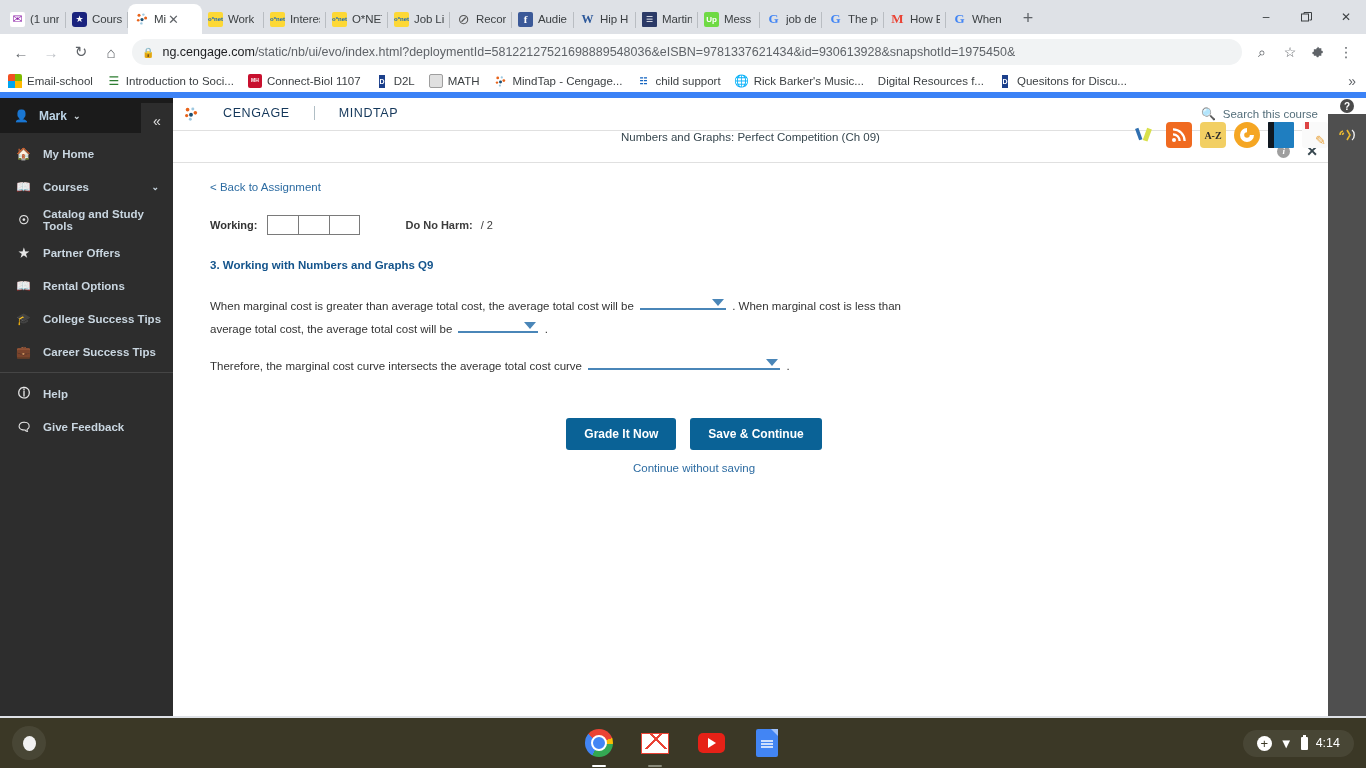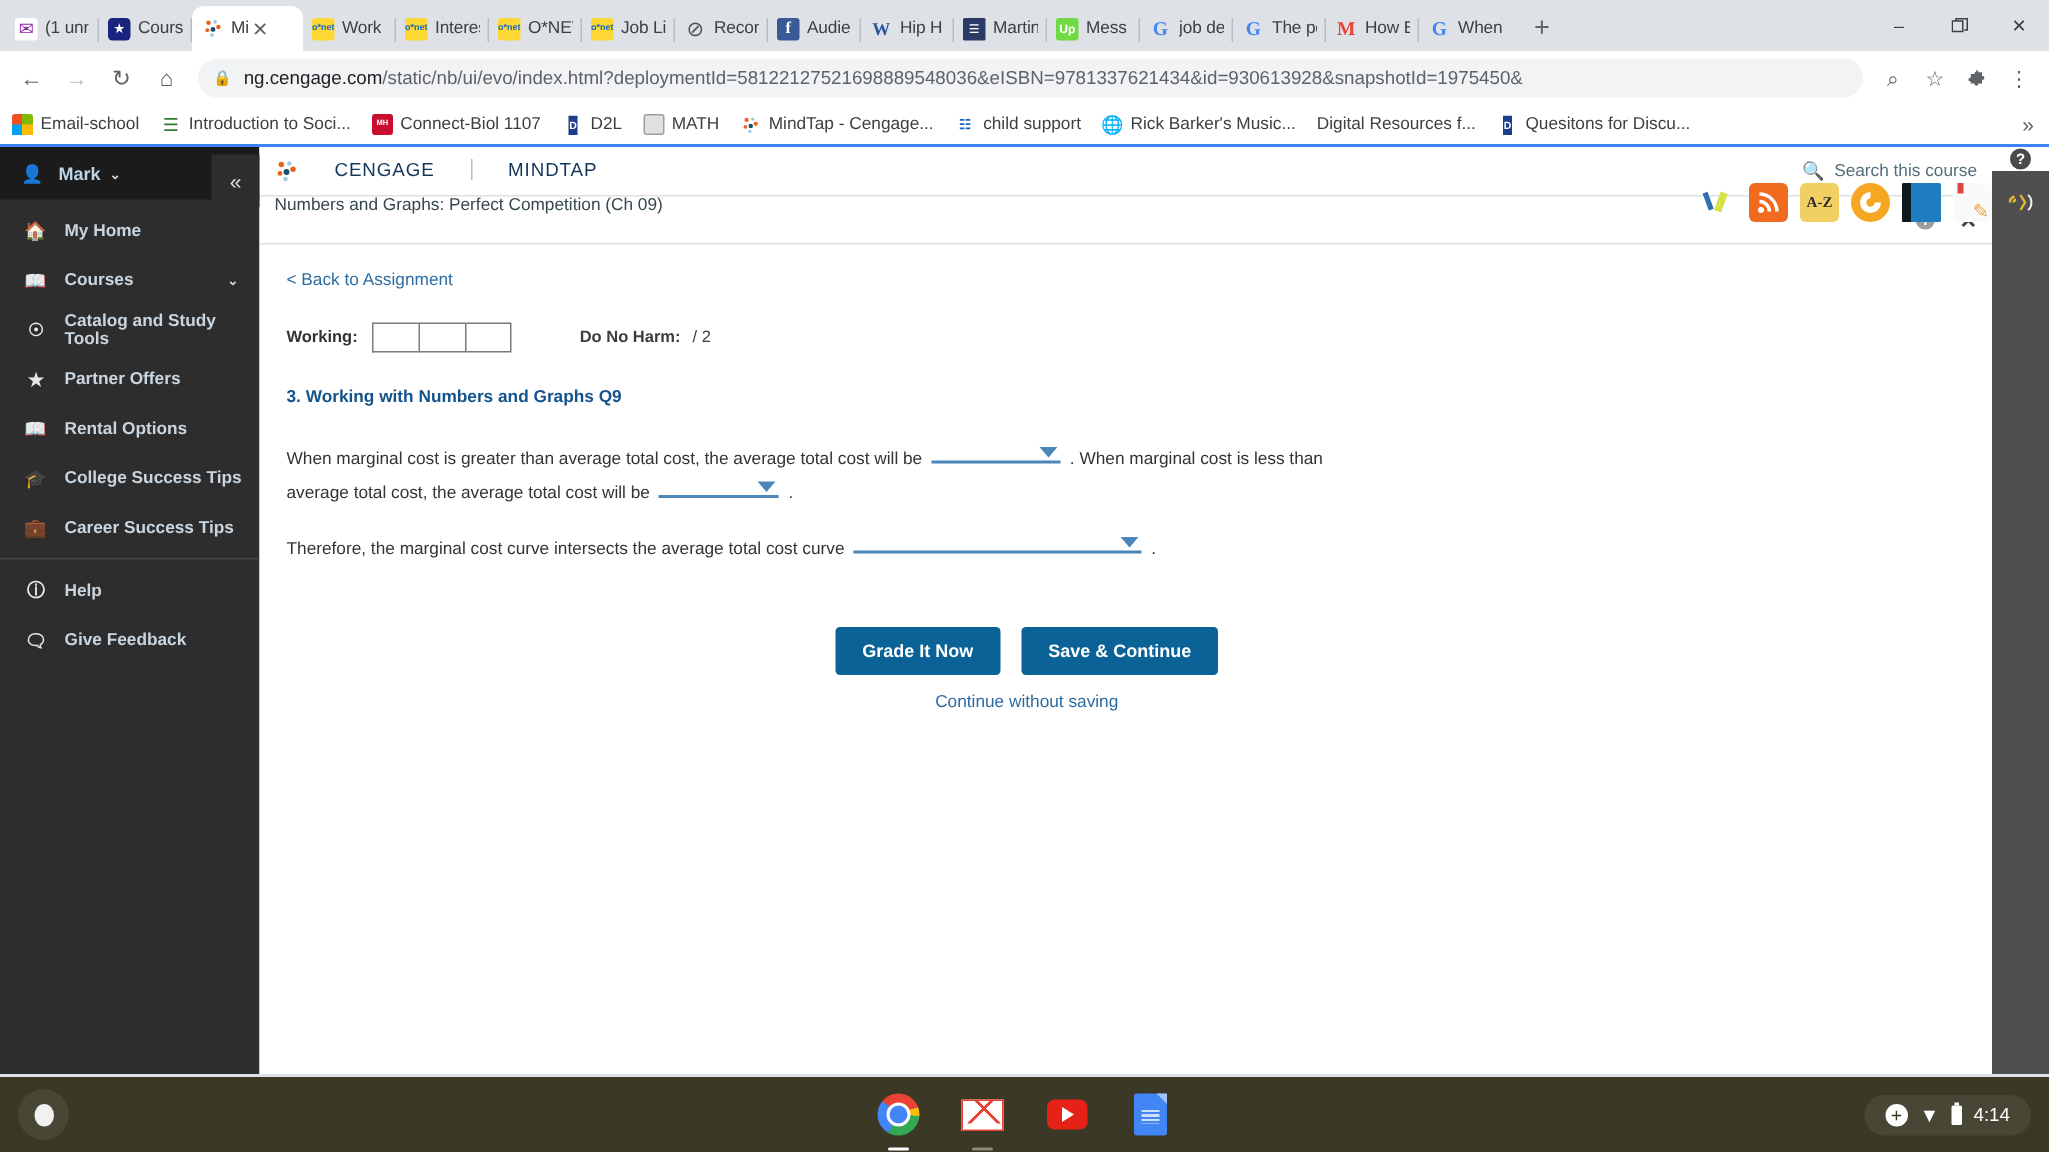--- a/index.html
+++ b/index.html
@@ -83,21 +83,21 @@
   .url-host { color: #202124; }
   .url-path { color: #5f6368; white-space: nowrap; overflow: hidden; }
   .tb-icon {
     width: 28px; height: 28px; display: flex; align-items: center; justify-content: center;
     color: #5f6368; font-size: 14px; flex: 0 0 auto;
   }
 
   
   .bookmarks {
     height: 28px; background: #fff; display: flex; align-items: center;
-    padding: 0 8px; border-bottom: 2px solid #3b82f6; font-size: 11.5px; color: #3c4043;
+    padding: 0 8px; border-bottom: 6px solid #3b82f6; font-size: 11.5px; color: #3c4043;
   }
   .bm { display: flex; align-items: center; margin-right: 14px; white-space: nowrap; }
   .bm-ico {
     width: 14px; height: 14px; margin-right: 5px; flex: 0 0 14px;
     display: flex; align-items: center; justify-content: center; font-size: 8px; border-radius: 2px;
   }
   .bm-more { margin-left: auto; font-size: 14px; color: #5f6368; padding-right: 2px; }
 
   .bm-win { background: linear-gradient(to right,#f25022 50%,#7fba00 50%); position: relative; }
   .bm-win::after { content:""; position:absolute; left:0; bottom:0; width:100%; height:50%;
@@ -150,32 +150,32 @@
   .brand-logo { width: 16px; height: 16px; position: relative; }
   .brand-txt { font-size: 12.5px; color: #14375a; letter-spacing: 0.6px; }
   .brand-bar { width:1px; height:14px; background:#b0bec5; }
   .search-course {
     margin-left: auto; display: flex; align-items: center; gap: 6px;
     font-size: 11.5px; color: #546e7a;
   }
   .mag { color: #2e7d32; font-size: 12px; }
 
   .mt-subheader {
-    height: 32px; display: flex; padding: 0 10px;
-    border-bottom: 1px solid #e0e0e0; font-size: 11.5px; color: #37474f;
+    height: 32px; display: flex; align-items: center; padding: 0 10px;
+    border-bottom: 1px solid #e0e0e0; font-size: 11.5px; color: #37474f; flex-direction: column;
   }
   .sub-actions { margin-left: auto; display: flex; align-items: center; gap: 16px; }
   .info-dot {
     width: 13px; height: 13px; border-radius: 50%; background: #9e9e9e; color: #fff;
     font-size: 9px; display: flex; align-items: center; justify-content: center;
     font-family: "Liberation Serif", serif; font-style: italic; font-weight: bold;
   }
   .close-x { font-size: 14px; color: #37474f; font-weight: bold; }
 
-  .content { padding: 18px 0 0 18px; flex: 1; overflow: hidden; }
+  .content { padding: 18px 0 0 37px; flex: 1; overflow: hidden; }
   .back-link { font-size: 11.5px; color: #2d6ca2; margin-bottom: 22px; }
 
   .attempts-row { display: flex; align-items: center; margin-bottom: 24px; }
   .attempts-label { font-size: 11px; font-weight: bold; color: #333; margin-right: 10px; }
   .attempt-boxes { display: flex; }
   .attempt-box { width: 31px; height: 20px; border: 1px solid #7a7a7a; border-right: none; background:#fff; }
   .attempt-box:last-child { border-right: 1px solid #7a7a7a; }
   .score-label { font-size: 11px; font-weight: bold; color: #3d3d3d; margin-left: 45px; }
   .score-val { font-size: 11px; color: #3d3d3d; margin-left: 8px; }
 

